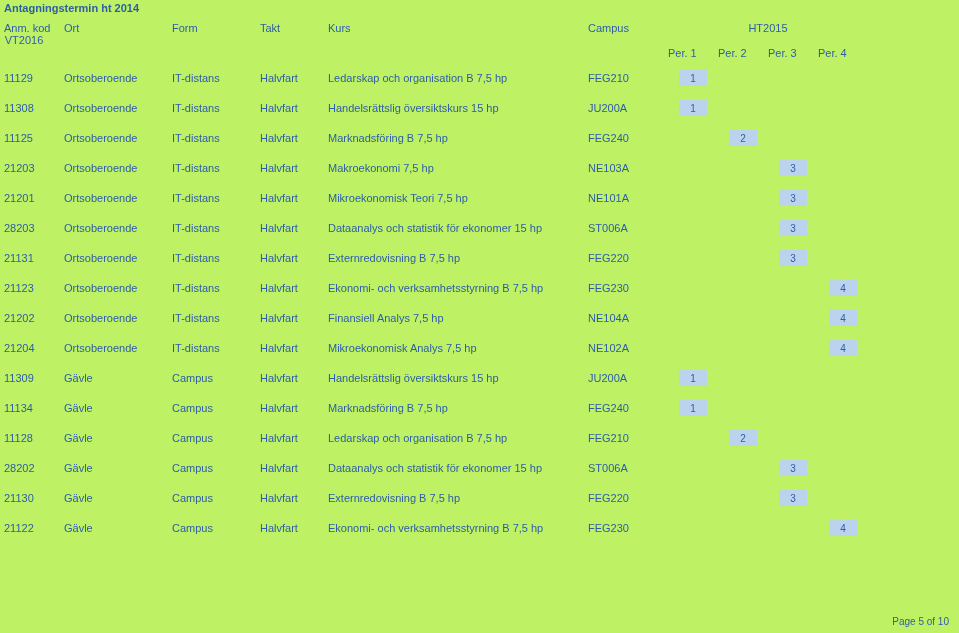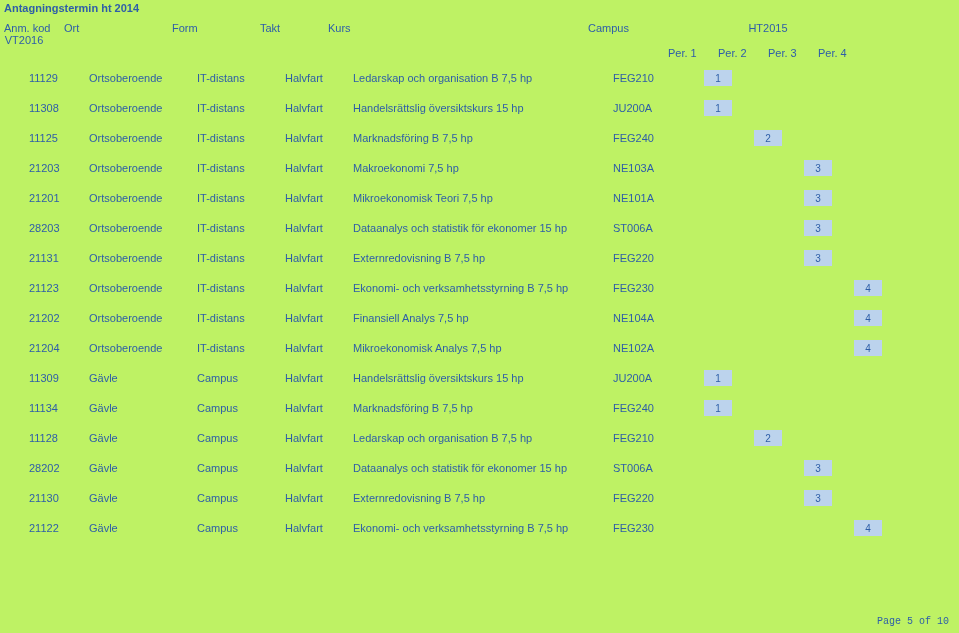--- a/index.html
+++ b/index.html
@@ -35,21 +35,20 @@
     font-weight: normal;
   }
   .subhead-row .per {
     text-align: left;
   }
   .data-row {
     display: grid;
     grid-template-columns: 60px 108px 88px 68px 260px 80px 50px 50px 50px 50px;
     padding: 7px 4px;
     align-items: center;
-    margin-left: 25px;
   }
   .data-row .cell {
     overflow: hidden;
     white-space: nowrap;
     text-overflow: ellipsis;
   }
   .chip {
     display: inline-flex;
     width: 28px;
     height: 16px;
@@ -64,21 +63,20 @@
     justify-content: center;
   }
   .ht2015-head { text-align: center; }
   .vt2016-head { text-align: center; padding-right: 20px; }
   .footer {
     position: absolute;
     bottom: 6px;
     right: 10px;
     font-size: 10px;
     color: #2e5ea8;
-    font-family: Liberation Mono, monospace;
   }
 </style>
 </head>
 <body>
 
 <div class="page">
 
   <div class="title">Antagningstermin ht 2014</div>
 
   <div class="header-row">

